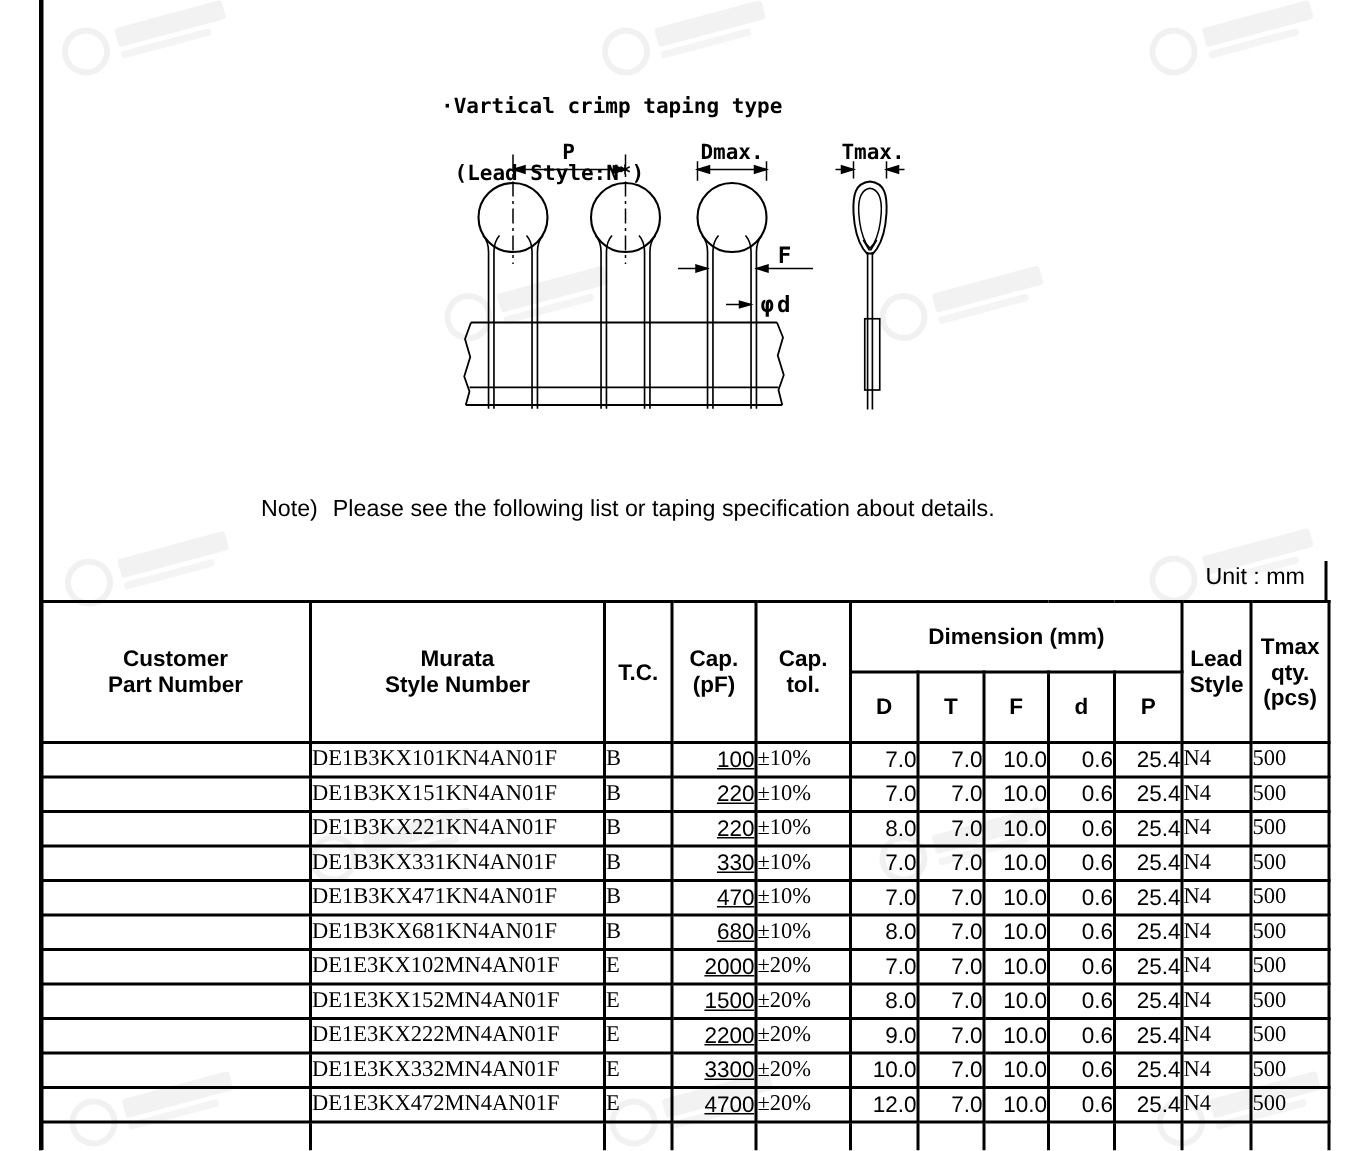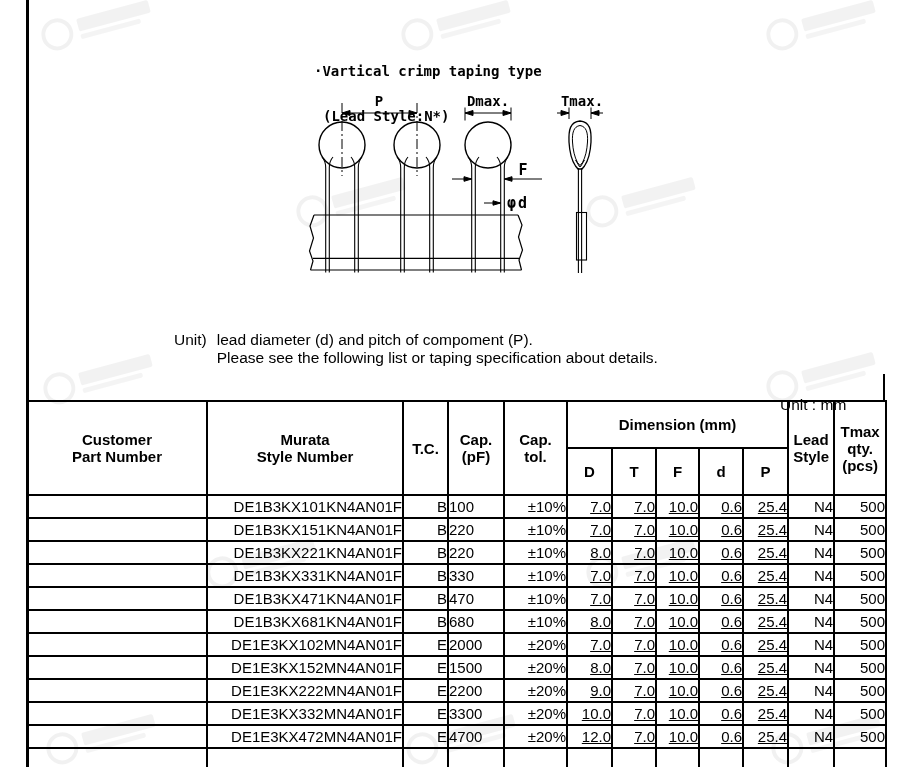--- a/index.html
+++ b/index.html
@@ -14,49 +14,49 @@
   .wm { position:absolute; display:flex; align-items:center; gap:6px;
         transform:rotate(-15deg); pointer-events:none; z-index:3; }
   .wm-circle { width:24px; height:24px; border:4px solid rgba(0,0,0,0.055); border-radius:50%; }
   .wm-bars { display:flex; flex-direction:column; gap:3px; }
   .wm-bar1 { width:74px; height:13px; background:rgba(0,0,0,0.05); border-radius:2px; }
   .wm-bar2 { width:62px; height:5px; background:rgba(0,0,0,0.045); border-radius:2px; }
 
   .title {
     position:absolute; left:294px; top:34px;
     font-family:"DejaVu Sans Mono", monospace; font-weight:bold;
-    font-size:14px; line-height:15px; white-space:pre; z-index:2;margin-left:20px;
+    font-size:14px; line-height:15px; white-space:pre; z-index:2;
   }
   .title .t2 { padding-left:9px; }
 
   .diagram-svg { position:absolute; left:280px; top:88px; z-index:2; }
   .diagram-svg text { font-family:"DejaVu Sans Mono", monospace; font-weight:bold; fill:#000; }
 
   .note {
     position:absolute; left:174px; top:331px; display:flex; gap:10px;
     font-size:15.5px; line-height:17.5px; z-index:2;
   }
   .unit-label {
-    position:absolute; left:780px; top:396px; width:90px; text-align:left;
+    position:absolute; left:780px; top:376px; width:90px; text-align:right;
     font-size:15.5px; z-index:2;
   }
   .unit-tick { position:absolute; left:883px; top:374px; width:2px; height:27px; background:#000; z-index:2; }
 
   table.spec {
     position:absolute; left:26px; top:400px; width:859px;
     border-collapse:collapse; table-layout:fixed;
     font-size:15px; z-index:2; border:1px solid #000;
   }
   table.spec th, table.spec td { border:2px solid #000; padding:0; background:transparent; }
   table.spec th { font-weight:bold; white-space:pre-line; text-align:center; vertical-align:middle; height:45px; }
   table.spec td { height:21px; overflow:hidden; white-space:nowrap; }
   td.c-customer { }
-  td.c-murata, td.c-tc, td.c-tol, td.c-lead, td.c-qty { text-align:right; }
-  td.c-cap { padding-right:7px; }
-  td.c-D, td.c-T, td.c-F, td.c-d, td.c-P { text-align:right; padding-right:5px;text-decoration:underline; }
+  td.c-murata, td.c-tc, td.c-tol, td.c-lead, td.c-qty { text-align:left;font-family:Liberation Serif, serif; }
+  td.c-cap { text-align:right; padding-right:7px;text-decoration:underline; }
+  td.c-D, td.c-T, td.c-F, td.c-d, td.c-P { text-align:right; padding-right:5px; }
   tr.empty-row td { height:30px; }
 </style>
 </head>
 <body>
 
 <div class="page">
 
   <div class="wm" style="left:40px;top:8px">
       <span class="wm-circle"></span>
       <span class="wm-bars">
@@ -232,23 +232,22 @@
     <text x="243" y="87" font-size="15" text-anchor="middle">F</text>
 
     <g stroke="#000" stroke-width="1" fill="#000">
       <line x1="204" y1="115" x2="220.6" y2="115"></line>
       <polygon points="220.6,115 213,112.8 213,117.2"></polygon>
     </g>
     <text x="227" y="120" font-size="15" text-anchor="start" letter-spacing="2">φd</text>
   </svg>
 
   <div class="note">
-    <div>Unit)</div>
+    <div>Note)</div>
     <div>
-      <div>lead diameter (d) and pitch of compoment (P).</div>
       <div>Please see the following list or taping specification about details.</div>
     </div>
   </div>
 
   <div class="unit-label">Unit : mm</div>
   <div class="unit-tick"></div>
 
   <table class="spec">
     <colgroup>
       <col style="width:180px">

